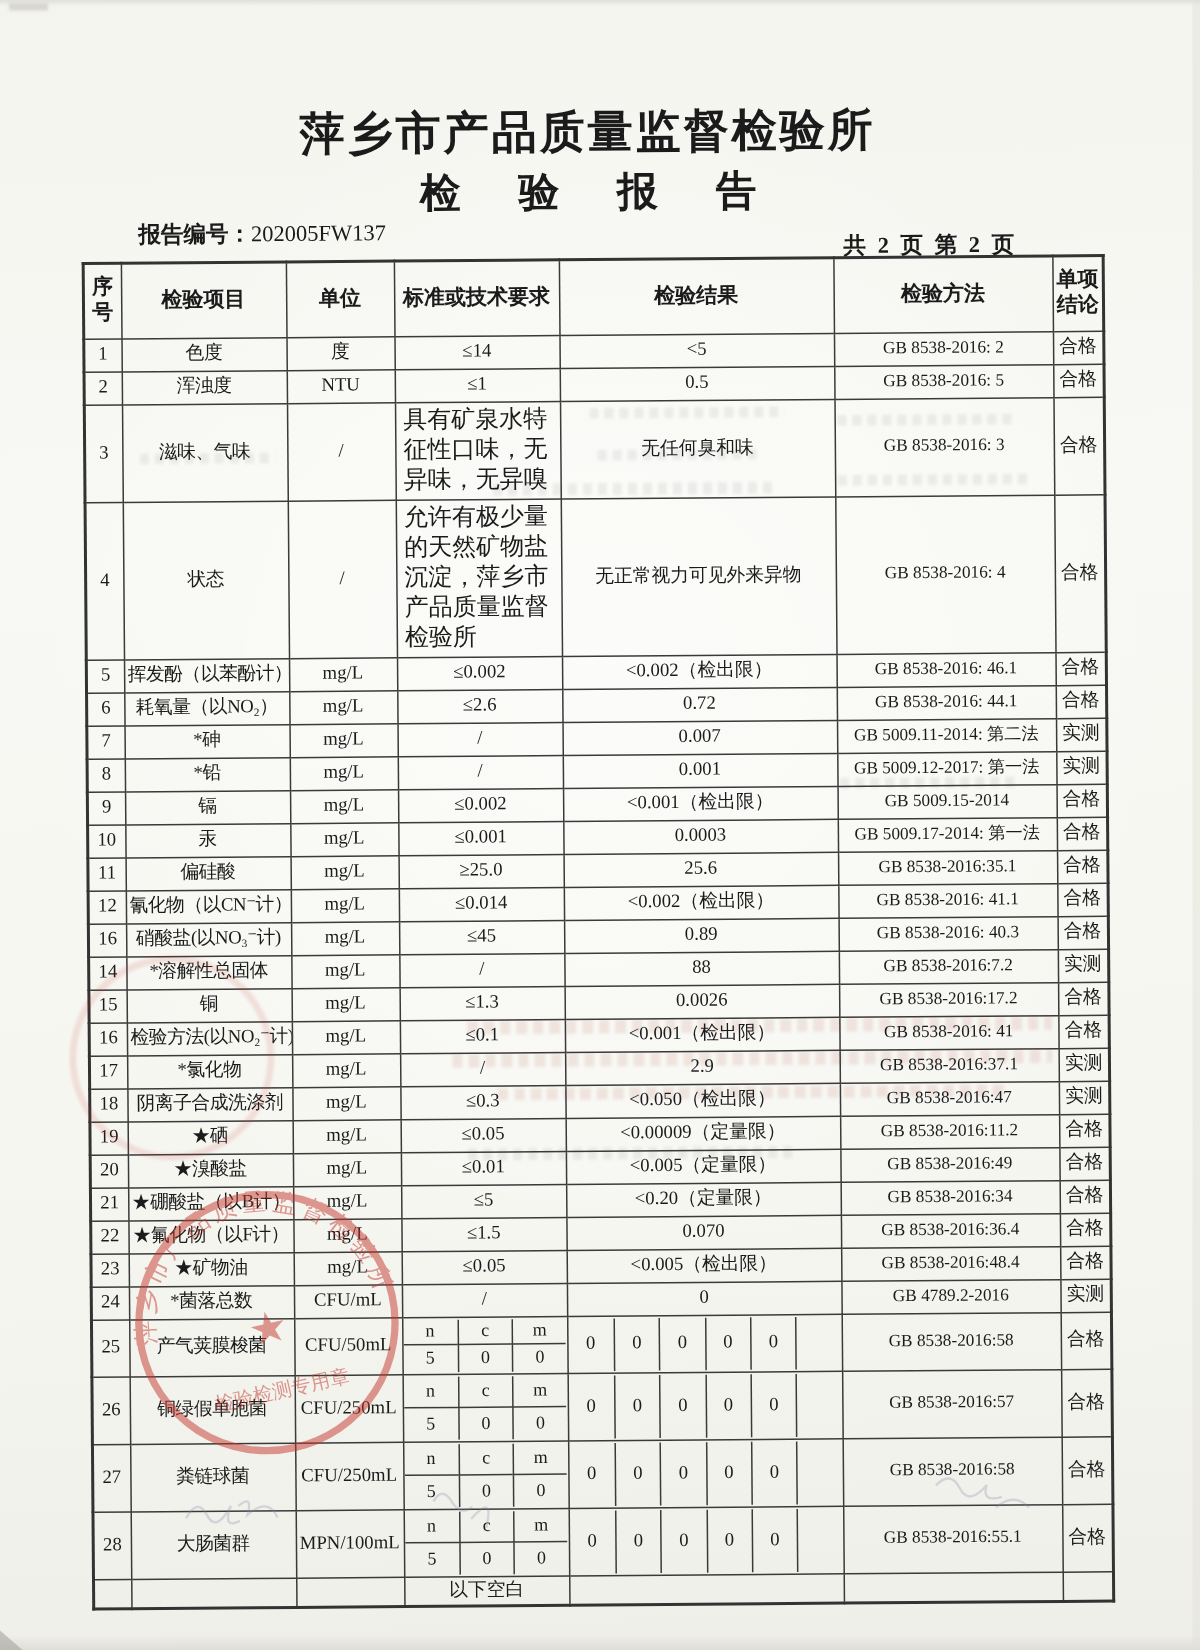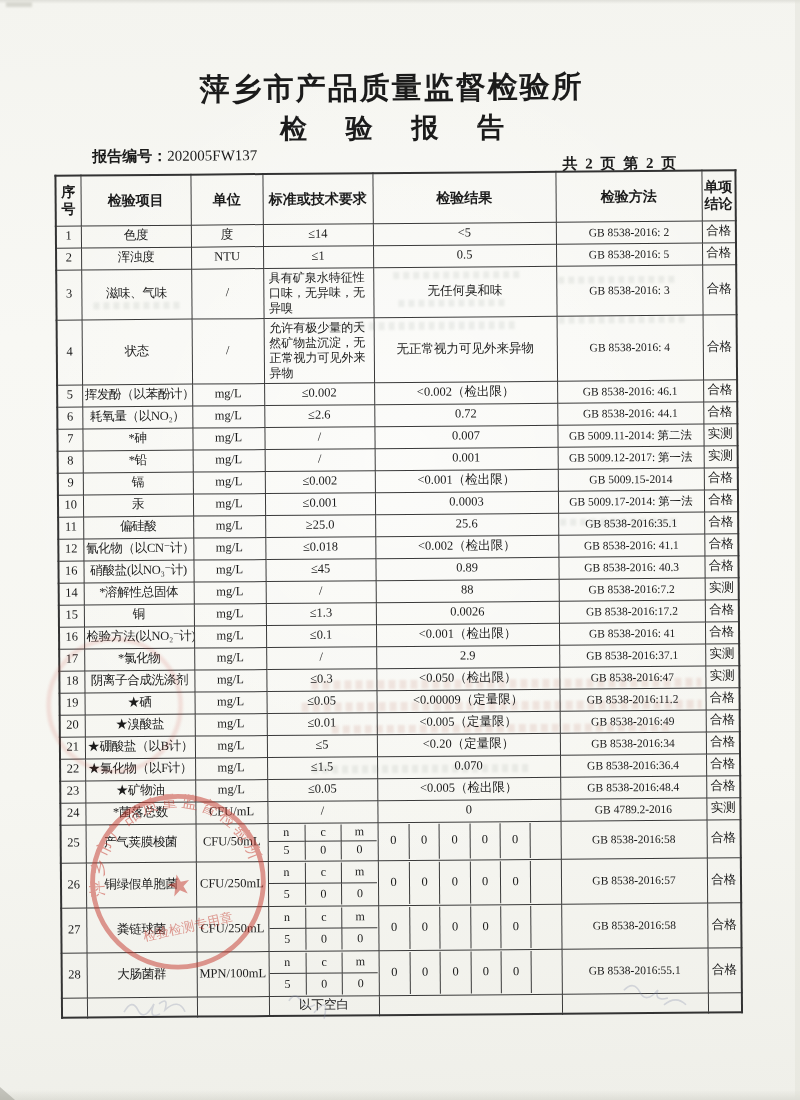--- a/index.html
+++ b/index.html
@@ -25,21 +25,21 @@
   .org-name{position:absolute;top:68px;left:0;width:790px;text-align:center;font-size:30px;font-weight:700;letter-spacing:2px}
   .doc-title{position:absolute;top:110px;left:0;width:806px;text-align:center;font-size:27px;font-weight:700;letter-spacing:16px}
   .report-no{position:absolute;top:145px;left:95px;font-size:15px;font-weight:700}
   .report-no .val{font-weight:400;font-family:Liberation Serif, serif}
   .page-info{position:absolute;top:156px;left:565px;width:160px;font-size:15px;font-weight:700;letter-spacing:2px}
 
   table.report{position:absolute;top:172px;left:57px;width:680px;border-collapse:collapse;table-layout:fixed;border:2px solid #333}
   .report th,.report td{border:1.4px solid #3a3a3a;text-align:center;vertical-align:middle;padding:1px 2px;line-height:1.25;overflow:hidden}
   .report th{font-size:14px;font-weight:700;padding:2px 1px}
   .report td{font-size:12.5px;white-space:nowrap}
-  .report td.std-long{white-space:normal;text-align:left;font-size:12px;padding:2px 3px 2px 5px}
+  .report td.std-long{white-space:normal;text-align:left;font-size:16px;padding:2px 3px 2px 5px}
   .report td.cell-item{letter-spacing:-0.3px}
   .report td.cell-method{font-size:11.5px}
   .report td.p0{padding:0}
   .grid3{display:grid;grid-template-columns:1fr 1fr 1fr;grid-template-rows:1fr 1fr;width:100%}
   .grid3 > div{display:flex;align-items:center;justify-content:center;font-size:12px;border-left:1.4px solid #3a3a3a}
   .grid3 > div:nth-child(3n+1){border-left:none}
   .grid3 > div:nth-child(-n+3){border-bottom:1.4px solid #3a3a3a}
   .grid6{display:grid;grid-template-columns:repeat(6,1fr);width:100%}
   .grid6 > div{display:flex;align-items:center;justify-content:center;font-size:12.5px;border-left:1.4px solid #3a3a3a}
   .grid6 > div:first-child{border-left:none}
@@ -129,21 +129,21 @@
           <td class="cell-unit">/</td>
           <td class="cell-standard std-long">具有矿泉水特征性口味，无异味，无异嗅</td>
           <td class="cell-result">无任何臭和味</td>
           <td class="cell-method">GB 8538-2016: 3</td>
           <td class="cell-conclusion">合格</td>
         </tr>
         <tr style="height: 56px;">
           <td class="cell-no">4</td>
           <td class="cell-item">状态</td>
           <td class="cell-unit">/</td>
-          <td class="cell-standard std-long">允许有极少量的天然矿物盐沉淀，无正常视力可见外来异物</td>
+          <td class="cell-standard std-long">允许有极少量的天然矿物盐沉淀，萍乡市产品质量监督检验所</td>
           <td class="cell-result">无正常视力可见外来异物</td>
           <td class="cell-method">GB 8538-2016: 4</td>
           <td class="cell-conclusion">合格</td>
         </tr>
         <tr style="height: 22px;">
           <td class="cell-no">5</td>
           <td class="cell-item">挥发酚（以苯酚计）</td>
           <td class="cell-unit">mg/L</td>
           <td class="cell-standard">≤0.002</td>
           <td class="cell-result">&lt;0.002（检出限）</td>
@@ -201,21 +201,21 @@
           <td class="cell-unit">mg/L</td>
           <td class="cell-standard">≥25.0</td>
           <td class="cell-result">25.6</td>
           <td class="cell-method">GB 8538-2016:35.1</td>
           <td class="cell-conclusion">合格</td>
         </tr>
         <tr style="height: 22px;">
           <td class="cell-no">12</td>
           <td class="cell-item">氰化物（以CN⁻计）</td>
           <td class="cell-unit">mg/L</td>
-          <td class="cell-standard">≤0.018</td>
+          <td class="cell-standard">≤0.014</td>
           <td class="cell-result">&lt;0.002（检出限）</td>
           <td class="cell-method">GB 8538-2016: 41.1</td>
           <td class="cell-conclusion">合格</td>
         </tr>
         <tr style="height: 22px;">
           <td class="cell-no">16</td>
           <td class="cell-item">硝酸盐(以NO₃⁻计)</td>
           <td class="cell-unit">mg/L</td>
           <td class="cell-standard">≤45</td>
           <td class="cell-result">0.89</td>

